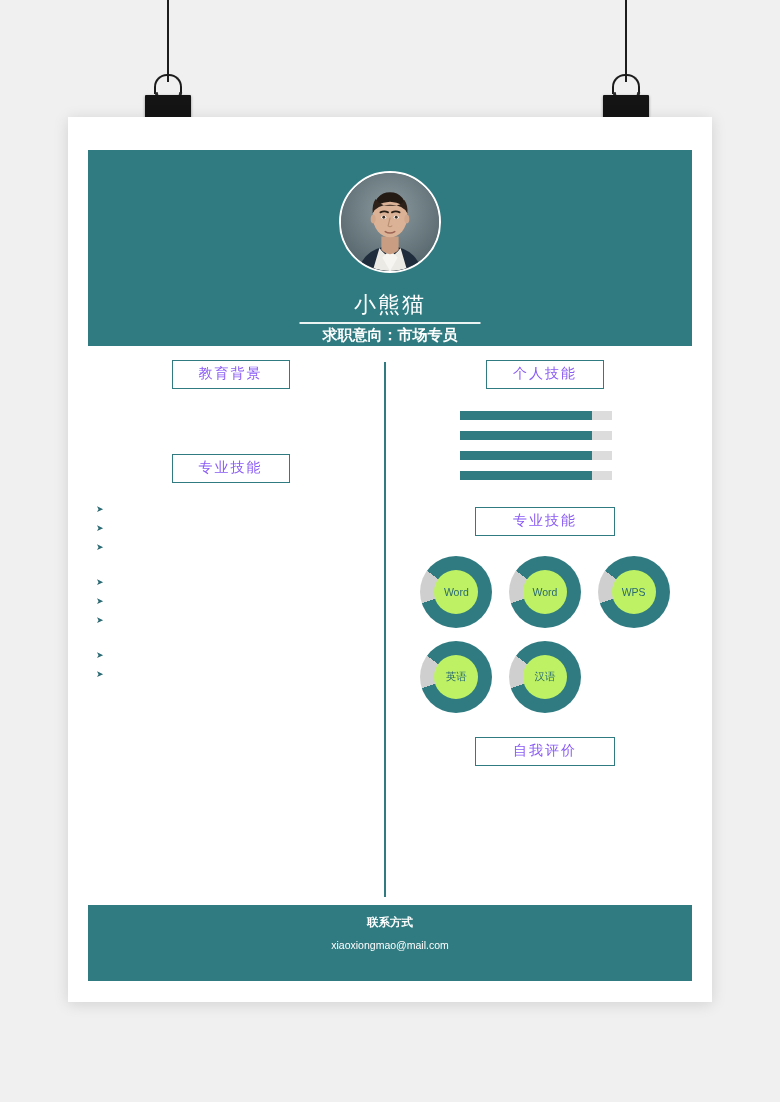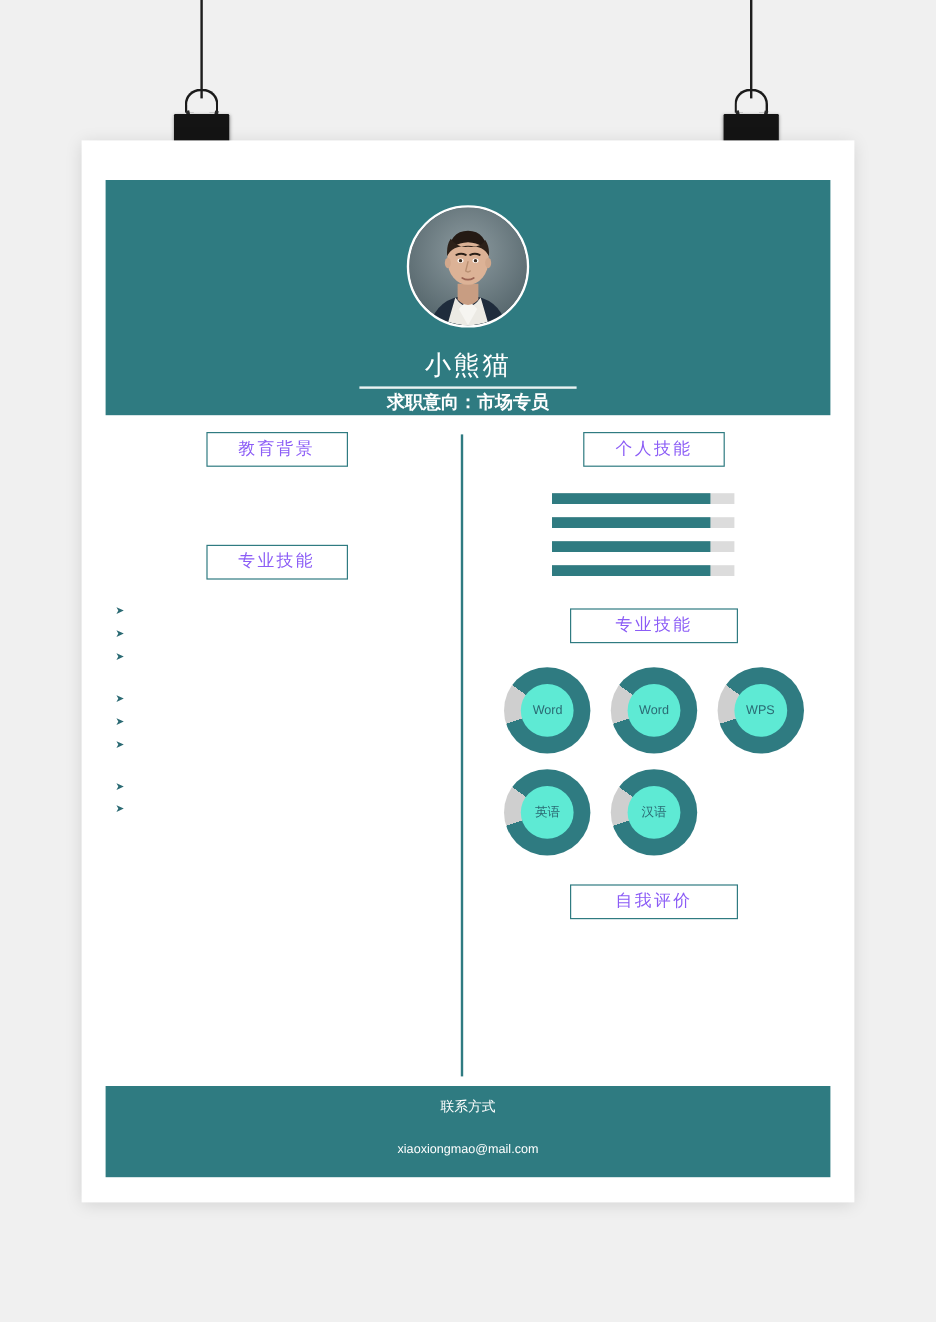--- a/index.html
+++ b/index.html
@@ -198,21 +198,21 @@
     justify-items: center;
     padding: 0 14px;
   }
   .donut { position: relative; width: 72px; height: 72px; }
   .donut .ring { width: 72px; height: 72px; border-radius: 50%; }
   .donut .hole {
     position: absolute; left: 50%; top: 50%;
     transform: translate(-50%,-50%);
     width: 44px; height: 44px;
     border-radius: 50%;
-    background: #5eead4;
+    background: #bef264;
     display: flex; align-items: center; justify-content: center;
     font-size: 10.5px; color: #2b6a73;
   }
 
   
   .eval {
     margin-top: 18px;
     padding-left: 8px;
     font-size: 10.5px;
     color: #2b6a73;
@@ -223,21 +223,21 @@
   
   .footer {
     position: absolute;
     left: 20px; top: 788px;
     width: 604px; height: 76px;
     background: #2f7b81;
     color: #fff;
     text-align: center;
     padding-top: 10px;
   }
-  .footer .ft-title { font-size: 11.5px; font-weight: normal; margin-bottom: 20px; }
+  .footer .ft-title { font-size: 11.5px; font-weight: bold; margin-bottom: 7px; }
   .footer .ft-line  { font-size: 10.5px; line-height: 16px; }
 </style>
 </head>
 <body>
 
 <div class="hanger left">
   <div class="string"></div>
   <div class="clip-arc"></div>
   <div class="clip-body"></div>
 </div>

